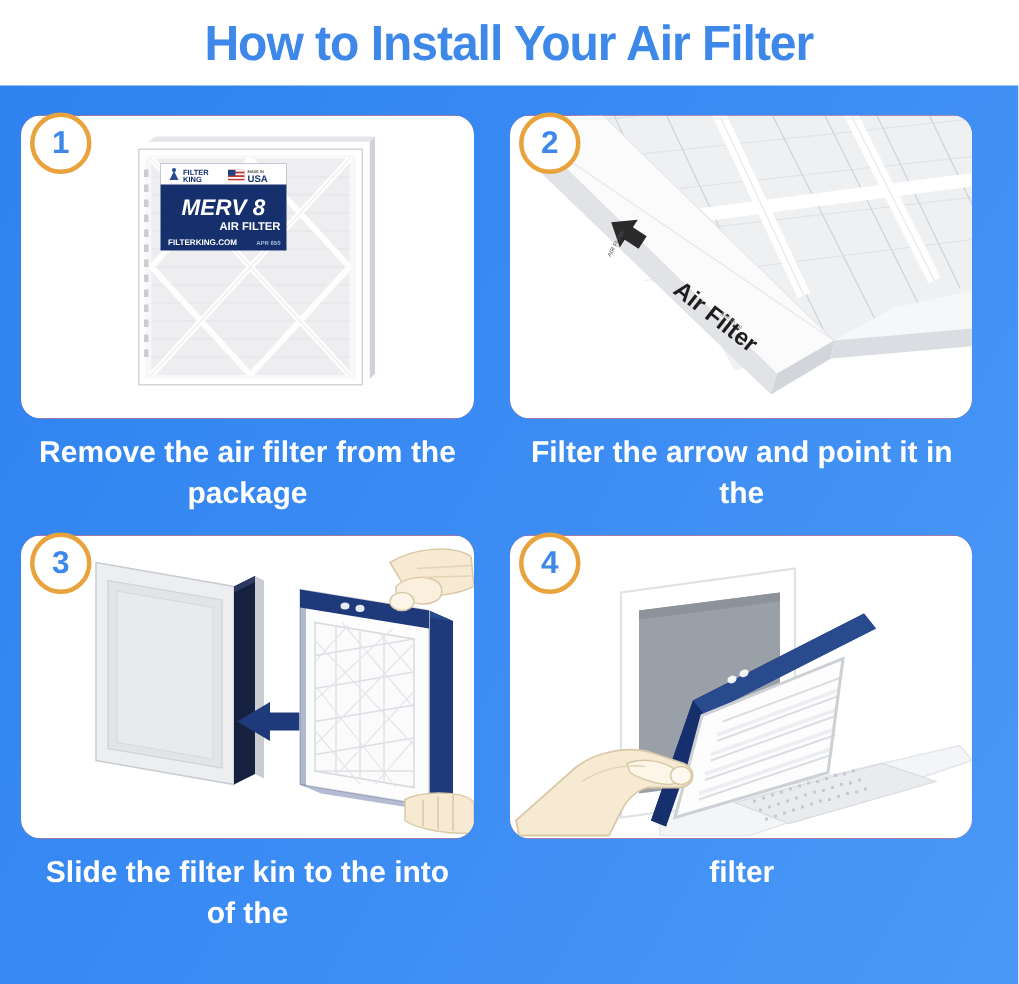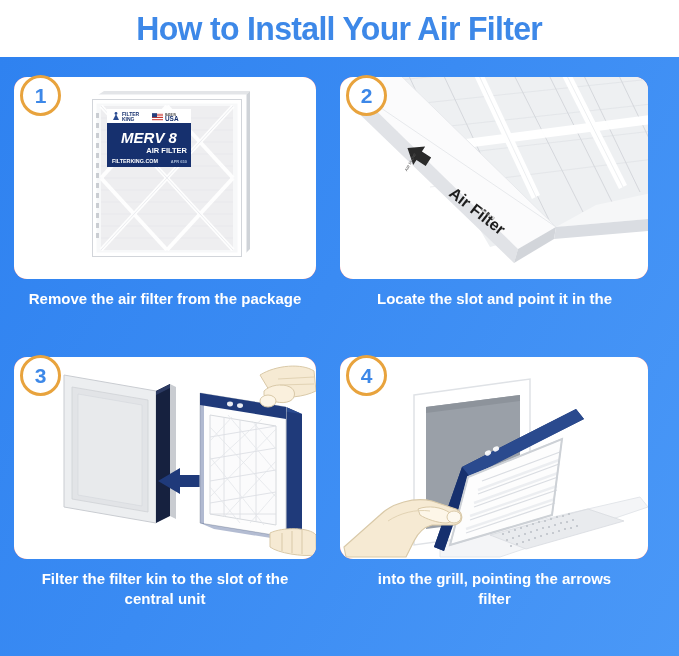--- a/index.html
+++ b/index.html
@@ -55,21 +55,21 @@
     z-index:5; line-height:1;
   }
   .cell.c1 .badge { left:20px; top:18px; }
   .cell.c2 .badge { left:16px; top:18px; }
   .cell.c3 .badge { left:20px; top:10px; }
   .cell.c4 .badge { left:16px; top:10px; }
 
   .caption {
     position:absolute; left:0; width:100%;
     text-align:center; color:#ffffff;
-    font-size:15px; font-weight:bold; line-height:1.36;
+    font-size:20px; font-weight:bold; line-height:1.36;
     padding:0 20px;
   }
   .cell.c1 .caption { top:232px; }
   .cell.c2 .caption { top:232px; }
   .cell.c3 .caption { top:224px; }
   .cell.c4 .caption { top:224px; }
 
   .art { position:absolute; inset:0; }
   .art svg { display:block; width:100%; height:100%; }
 </style>
@@ -239,21 +239,21 @@
               </g>
 
               <text x="108" y="118" font-family="'Liberation Sans',sans-serif" font-size="16" font-weight="bold" fill="#1d1d1d" transform="rotate(38 108 118)">Air Filter</text>
               <text x="140" y="133" font-family="'Liberation Sans',sans-serif" font-size="4.5" fill="#888" transform="rotate(38 140 133)">MERV 8</text>
             </g>
           </svg>
         </div>
       </div>
       <div class="badge">2</div>
       <div class="caption">
-        <div>Locate the slot and point it in the</div>
+        <div>Filter the arrow and point it in the</div>
       </div>
     </div>
 
     <div class="cell c3">
       <div class="card">
         <div class="art">
           <svg viewBox="0 0 302 202" preserveAspectRatio="xMidYMid meet">
             <rect width="302" height="202" fill="#ffffff"></rect>
             <defs>
                 <clipPath id="c3clip">
@@ -331,22 +331,21 @@
                   <line x1="278" y1="174" x2="278" y2="196"></line>
                   <line x1="288" y1="173" x2="288" y2="197"></line>
                 </g>
               </g>
             </g>
           </svg>
         </div>
       </div>
       <div class="badge">3</div>
       <div class="caption">
-        <div>Filter the filter kin to the slot of the</div>
-        <div>central unit</div>
+        <div>Slide the filter kin to the into of the</div>
       </div>
     </div>
 
     <div class="cell c4">
       <div class="card">
         <div class="art">
           <svg viewBox="0 0 308 202" preserveAspectRatio="xMidYMid meet">
             <rect width="308" height="202" fill="#ffffff"></rect>
             <defs>
                 <clipPath id="c4clip">
@@ -434,19 +433,18 @@
                 <path d="M78,152 C88,148 102,150 110,156 C114,160 112,166 106,166 C98,166 86,162 80,158 Z" fill="#fdf6e8" stroke="#d9c9a8" stroke-width="1"></path>
                 <ellipse cx="114" cy="160" rx="7" ry="6" fill="#fdf9ef" stroke="#d9c9a8" stroke-width="1"></ellipse>
                 <path d="M48,164 C60,156 76,152 90,154" stroke="#e2d3b4" stroke-width="1" fill="none"></path>
               </g>
             </g>
           </svg>
         </div>
       </div>
       <div class="badge">4</div>
       <div class="caption">
-        <div>into the grill, pointing the arrows</div>
         <div>filter</div>
       </div>
     </div>
 
   </div>
 </div>
 
 </body></html>

